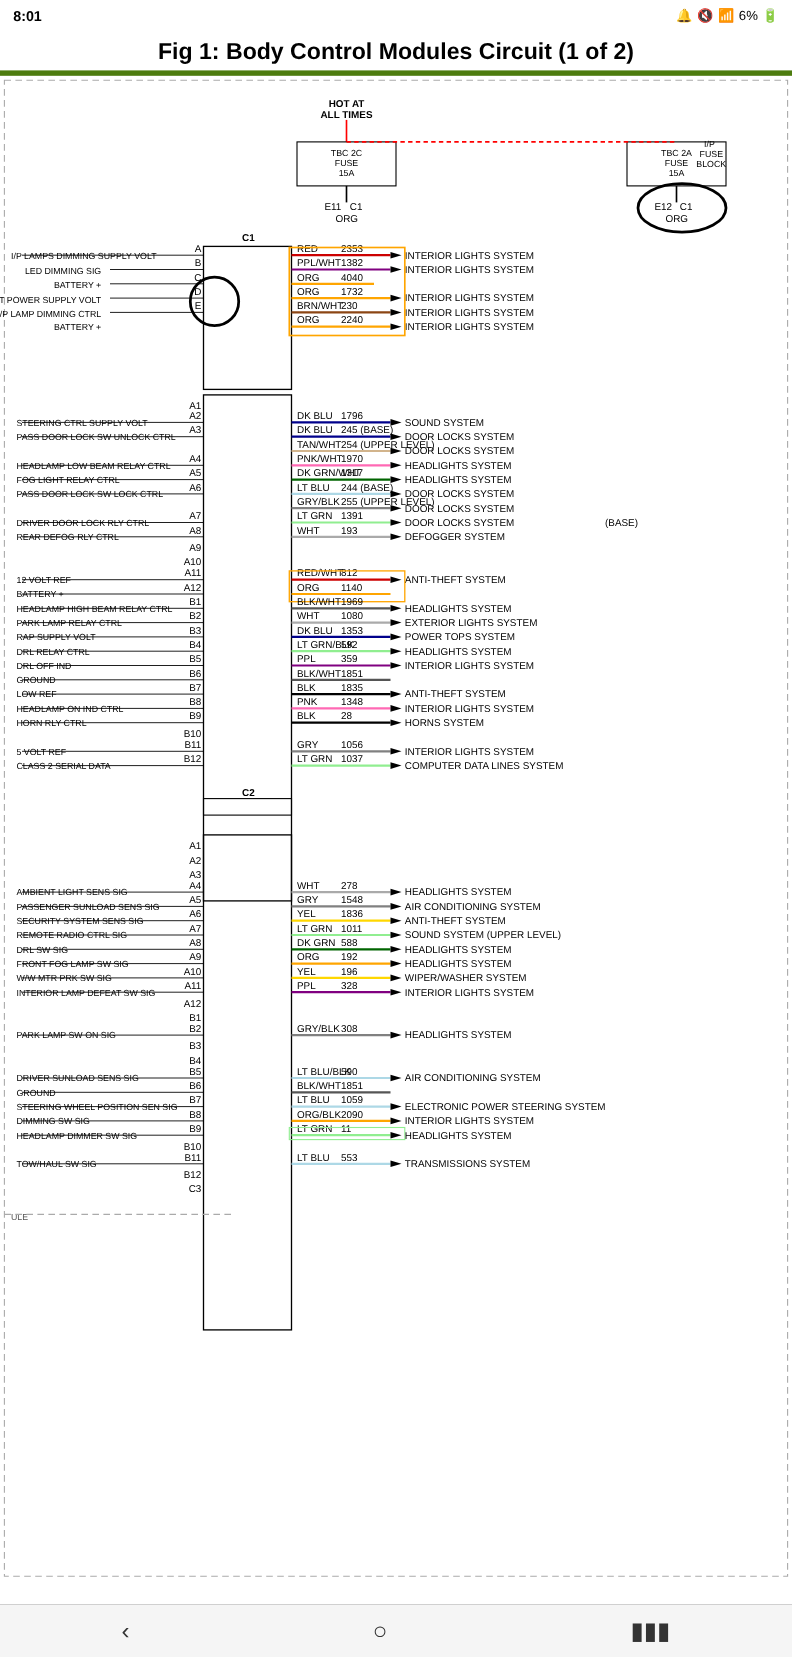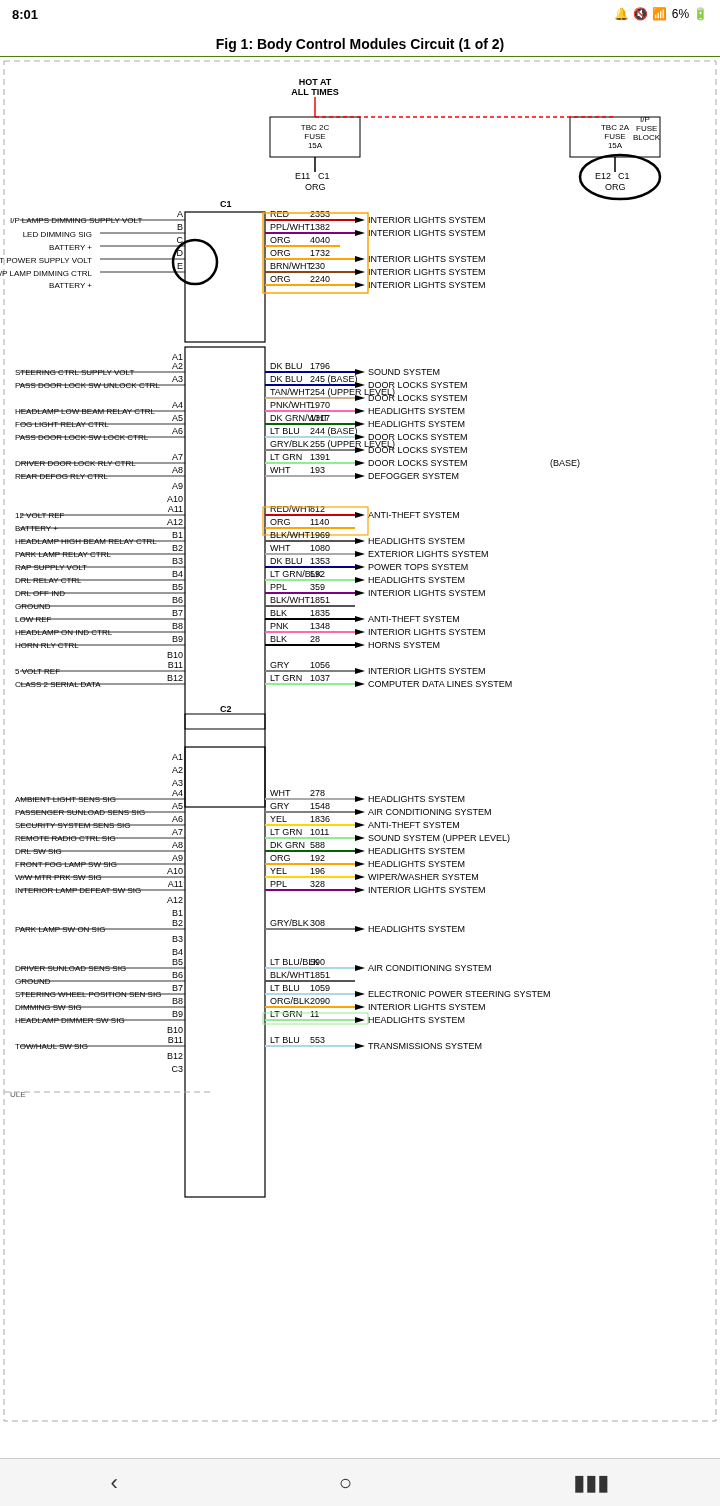--- a/index.html
+++ b/index.html
@@ -21,24 +21,24 @@
       background: #fff;
       padding: 4px 12px;
       height: 28px;
     }
     .status-left { font-size: 13px; font-weight: bold; }
     .status-right { font-size: 12px; display: flex; gap: 4px; align-items: center; }
 
     
     .page-title {
       text-align: center;
-      font-size: 14px;
+      font-size: 21px;
       font-weight: bold;
       padding: 8px 4px 4px 4px;
-      border-bottom: 1px solid #4d7c0f;
+      border-bottom: 5px solid #4d7c0f;
     }
 
     
     .diagram-area {
       position: relative;
       width: 720px;
       background: #fff;
       padding: 0;
     }
 

